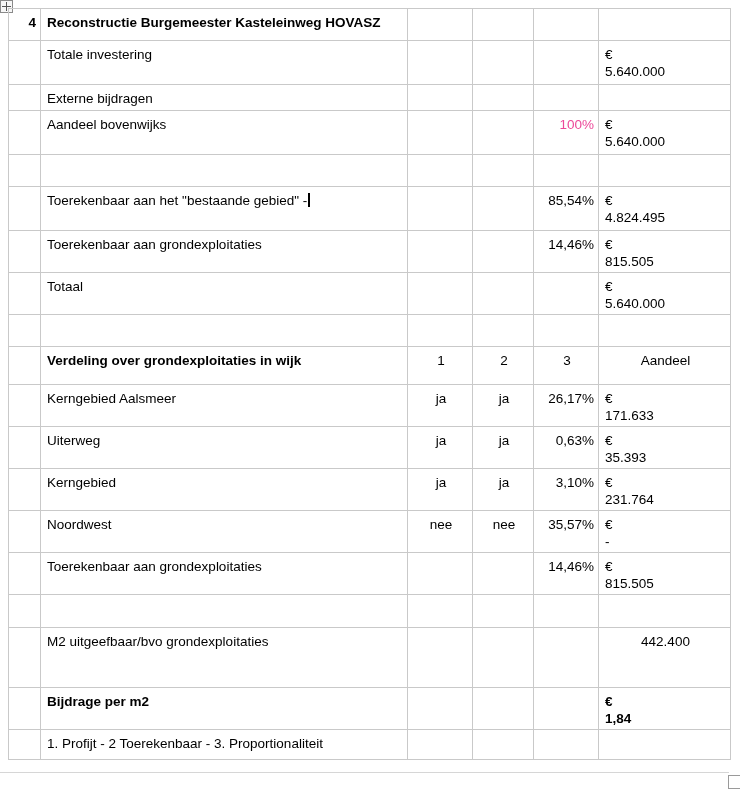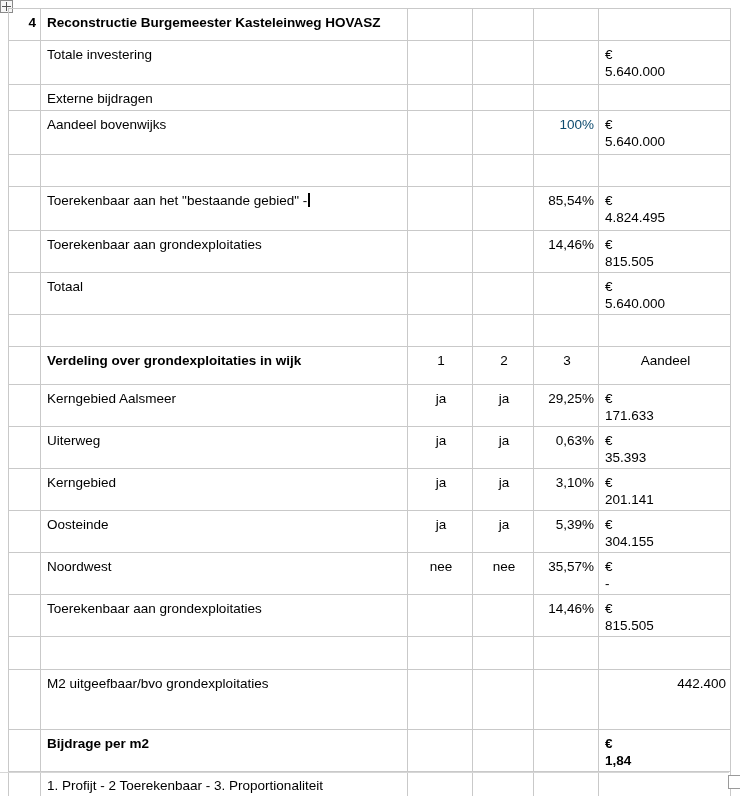--- a/index.html
+++ b/index.html
@@ -12,27 +12,27 @@
     border:1px solid #c9c9c9; vertical-align:top;
     font-size:13.5px; line-height:17px; padding:5px 4px 2px 6px;
     overflow:visible;
   }
   td.b, .b { font-weight:bold; }
   td.num { text-align:right; padding-right:5px; }
   td.ctr { text-align:center; padding-left:2px; padding-right:2px; }
   td.pct { text-align:right; padding-right:5px; }
   td.eur { padding-left:8px; }
   td.eur span { display:block; }
-  td.rt { text-align:right; padding-right:5px; }
+  td.rt { text-align:center; padding-right:5px; }
   td.pt8 { padding-top:9px; }
   td.nowrap { white-space:nowrap;margin-top:17px; }
   td.k-top { border-top:1px solid #000; }
   td.k-bot { border-bottom:1px solid #000; }
   td.k-dbl { border-bottom:3px double #000; }
-  .red { color:#0c4a6e; }
+  .red { color:#ec4899; }
   .caret { display:inline-block; width:2px; height:14px; background:#000; margin-left:1px; vertical-align:-2px; }
   .move-handle {
     position:absolute; left:0; top:0; width:11px; height:11px;
     border:1px solid #8a8a8a; background:#f7f7f7;
   }
   .move-handle .mh-v { position:absolute; left:5px; top:1px; width:1px; height:9px; background:#555; }
   .move-handle .mh-h { position:absolute; left:1px; top:5px; width:9px; height:1px; background:#555; }
   .boundary-line { position:absolute; left:0; top:772px; width:729px; height:1px; background:#d6d6d6; }
   .resize-handle {
     position:absolute; left:728px; top:775px; width:12px; height:12px;
@@ -165,21 +165,21 @@
       <td class="ctr pt8 k-top k-bot">2</td>
       <td class="ctr pt8 k-top k-bot">3</td>
       <td class="ctr pt8 k-top k-bot">Aandeel</td>
     </tr>
 
     <tr style="height:39px">
       <td></td>
       <td class="nowrap">Kerngebied Aalsmeer</td>
       <td class="ctr">ja</td>
       <td class="ctr">ja</td>
-      <td class="pct">29,25%</td>
+      <td class="pct">26,17%</td>
       <td class="eur">
         <span>€</span>
         <span>171.633</span>
       </td>
     </tr>
 
     <tr style="height:39px">
       <td></td>
       <td class="nowrap">Uiterweg</td>
       <td class="ctr">ja</td>
@@ -192,35 +192,24 @@
     </tr>
 
     <tr style="height:39px">
       <td></td>
       <td class="nowrap">Kerngebied</td>
       <td class="ctr">ja</td>
       <td class="ctr">ja</td>
       <td class="pct">3,10%</td>
       <td class="eur">
         <span>€</span>
-        <span>201.141</span>
-      </td>
-    </tr>
-
-    <tr style="height:39px">
-      <td></td>
-      <td class="nowrap">Oosteinde</td>
-      <td class="ctr">ja</td>
-      <td class="ctr">ja</td>
-      <td class="pct">5,39%</td>
-      <td class="eur">
-        <span>€</span>
-        <span>304.155</span>
-      </td>
-    </tr>
+        <span>231.764</span>
+      </td>
+    </tr>
+
 
     <tr style="height:39px">
       <td></td>
       <td class="nowrap">Noordwest</td>
       <td class="ctr">nee</td>
       <td class="ctr">nee</td>
       <td class="pct">35,57%</td>
       <td class="eur">
         <span>€</span>
         <span>-</span>

